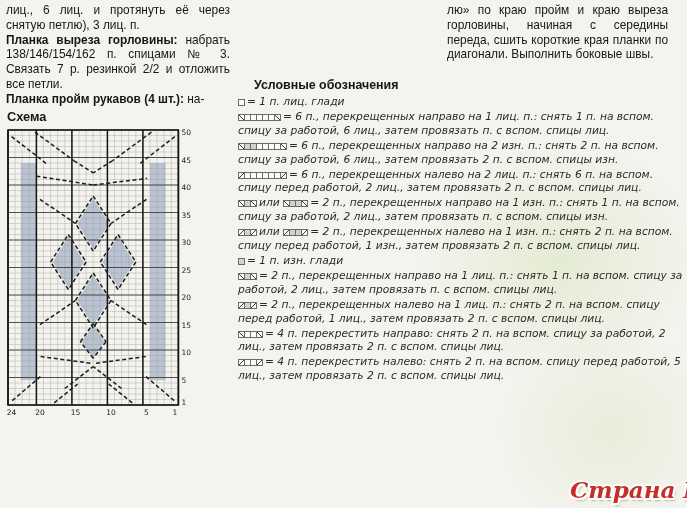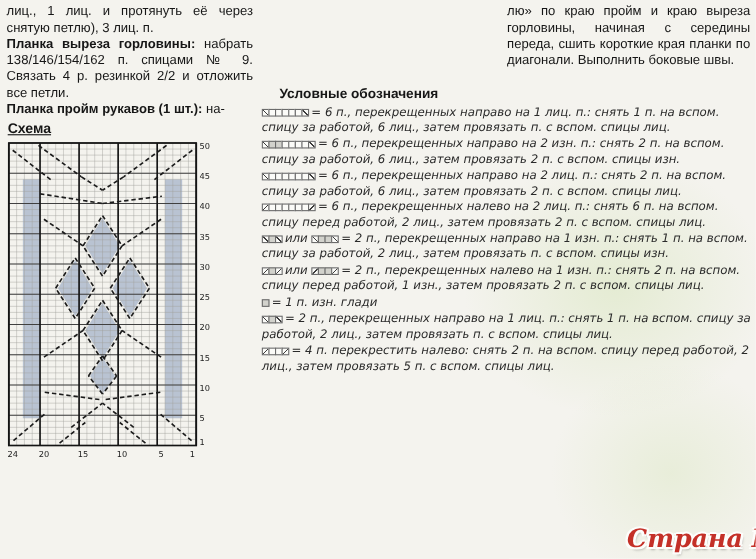--- a/index.html
+++ b/index.html
@@ -12,63 +12,63 @@
   .tint { position:absolute; pointer-events:none; }
   .tint1 { left:420px; top:140px; width:280px; height:240px;
     background:radial-gradient(ellipse at center, rgba(205,224,170,.40), rgba(205,224,170,0) 70%); }
   .tint2 { left:500px; top:330px; width:220px; height:200px;
     background:radial-gradient(ellipse at center, rgba(205,224,170,.30), rgba(205,224,170,0) 70%); }
 
   .col { position:absolute; font-size:11.9px; line-height:1.24; text-align:justify; }
   .col p { margin:0; }
   .col-left  { left:6px;  top:3px; width:224px; }
   .col-mid   { left:238px; top:3px; width:215px; }
-  .col-right { left:461px; top:3px; width:221px; }
+  .col-right { left:447px; top:3px; width:221px; }
   .para b { font-weight:bold; }
 
   .legend-title { position:absolute; left:254px; top:78px; font-weight:bold; font-size:12.4px; }
   .legend {
     position:absolute; left:238px; top:95px; width:447px;
     font-size:10.7px; line-height:1.3; font-style:italic;
     font-family:"DejaVu Sans", sans-serif; color:#2a2a2a;
   }
   .lg-item { margin-bottom:1px; }
   .sym { display:inline-flex; vertical-align:-1px; margin:0 3px 0 0; font-style:normal; }
   .c { width:7px; height:7px; box-sizing:border-box; border:1px solid #6b6b6b;
        margin-right:-1px; background:#fbfbf8; display:inline-block; position:relative; }
   .c.g { background:#d2d2cc; }
   .c.b::after { content:""; position:absolute; inset:0;
        background:linear-gradient(to bottom right, transparent 44%, #3c3c3c 44%, #3c3c3c 58%, transparent 58%); }
   .c.f::after { content:""; position:absolute; inset:0;
        background:linear-gradient(to top right, transparent 44%, #3c3c3c 44%, #3c3c3c 58%, transparent 58%); }
   .lg-joiner { }
 
-  .schema-title { font-weight:bold; font-size:12.8px; margin:3px 0 2px 1px;text-decoration:underline; }
+  .schema-title { font-weight:bold; font-size:12.8px; margin:3px 0 2px 1px; }
   .chart-wrap { margin-top:2px; }
 
   .watermark {
     position:absolute; left:570px; top:476px;
     font-family:"DejaVu Serif", serif; font-style:italic; font-weight:bold;
     font-size:23px; color:#c43028; white-space:nowrap;
     text-shadow:-2px -1px 0 #fdfdfb, 2px -1px 0 #fdfdfb, -2px 2px 0 #fdfdfb, 2px 2px 0 #fdfdfb,
                  0 -2px 0 #fdfdfb, 0 2px 0 #fdfdfb, 2px 3px 2px rgba(60,60,60,.35);
   }
 </style>
 </head>
 <body>
 
 <div class="page">
   <div class="tint tint1"></div>
   <div class="tint tint2"></div>
 
   <div class="col col-left">
     <div>
-        <p class="para"><span>лиц., 1 лиц. и протянуть её через снятую петлю), 3 лиц. п.</span></p>
-        <p class="para"><b>Планка выреза горловины:</b> <span>набрать 138/146/154/162 п. спицами № 9. Связать 4 р. резинкой 2/2 и отложить все петли.</span></p>
-        <p class="para"><b>Планка пройм рукавов (1 шт.):</b> <span>на-</span></p>
+        <p class="para"><span>лиц., 6 лиц. и протянуть её через снятую петлю), 3 лиц. п.</span></p>
+        <p class="para"><b>Планка выреза горловины:</b> <span>набрать 138/146/154/162 п. спицами № 3. Связать 7 р. резинкой 2/2 и отложить все петли.</span></p>
+        <p class="para"><b>Планка пройм рукавов (4 шт.):</b> <span>на-</span></p>
       </div>
     <div class="schema-title">Схема</div>
     <div class="chart-wrap"><svg width="191" height="293">
           <rect x="14.78" y="36" width="15.620000000000001" height="217.25" fill="#b9c3d2"></rect>
           <rect x="144" y="36" width="15.620000000000001" height="217.25" fill="#b9c3d2"></rect>
           <polygon points="62.349999999999994,109.7 77.97,135 62.349999999999994,160.3 46.72999999999999,135" fill="#b9c3d2"></polygon>
           <polygon points="87.19999999999999,71.2 102.82,96.5 87.19999999999999,121.8 71.57999999999998,96.5" fill="#b9c3d2"></polygon>
           <polygon points="112.05,109.7 127.67,135 112.05,160.3 96.42999999999999,135" fill="#b9c3d2"></polygon>
           <polygon points="87.19999999999999,148.2 102.82,173.5 87.19999999999999,198.8 71.57999999999998,173.5" fill="#b9c3d2"></polygon>
           <polygon points="87.19999999999999,198.25 98.55999999999999,214.75 87.19999999999999,231.25 75.83999999999999,214.75" fill="#b9c3d2"></polygon>
@@ -229,49 +229,42 @@
 
   <div class="col col-right">
     <div>
         <p class="para"><span>лю» по краю пройм и краю выреза горловины, начиная с середины переда, сшить короткие края планки по диагонали. Выполнить боковые швы.</span></p>
       </div>
   </div>
 
   <div class="legend-title">Условные обозначения</div>
   <div class="legend">
       <div class="lg-item"><span class="sym">
+          <i class="c"></i>
+        </span><span>= 1 п. лиц. глади</span></div>
+      <div class="lg-item"><span class="sym">
           <i class="c f"></i>
           <i class="c"></i>
           <i class="c"></i>
           <i class="c"></i>
           <i class="c"></i>
           <i class="c"></i>
           <i class="c f"></i>
         </span><span>= 6 п., перекрещенных направо на 1 лиц. п.: снять 1 п. на вспом. спицу за работой, 6 лиц., затем провязать п. с вспом. спицы лиц.</span></div>
       <div class="lg-item"><span class="sym">
           <i class="c f"></i>
           <i class="c g"></i>
           <i class="c g"></i>
           <i class="c"></i>
           <i class="c"></i>
           <i class="c"></i>
           <i class="c"></i>
           <i class="c f"></i>
         </span><span>= 6 п., перекрещенных направо на 2 изн. п.: снять 2 п. на вспом. спицу за работой, 6 лиц., затем провязать 2 п. с вспом. спицы изн.</span></div>
       <div class="lg-item"><span class="sym">
-          <i class="c f"></i>
-          <i class="c"></i>
-          <i class="c"></i>
-          <i class="c"></i>
-          <i class="c"></i>
-          <i class="c"></i>
-          <i class="c"></i>
-          <i class="c f"></i>
-        </span><span>= 6 п., перекрещенных направо на 2 лиц. п.: снять 2 п. на вспом. спицу за работой, 6 лиц., затем провязать 2 п. с вспом. спицы лиц.</span></div>
-      <div class="lg-item"><span class="sym">
           <i class="c b"></i>
           <i class="c"></i>
           <i class="c"></i>
           <i class="c"></i>
           <i class="c"></i>
           <i class="c"></i>
           <i class="c"></i>
           <i class="c b"></i>
         </span><span>= 6 п., перекрещенных налево на 2 лиц. п.: снять 6 п. на вспом. спицу перед работой, 2 лиц., затем провязать 2 п. с вспом. спицы лиц.</span></div>
       <div class="lg-item"><span class="sym">
@@ -297,20 +290,31 @@
       <div class="lg-item"><span class="sym">
           <i class="c g"></i>
         </span><span>= 1 п. изн. глади</span></div>
       <div class="lg-item"><span class="sym">
           <i class="c f"></i>
           <i class="c g"></i>
           <i class="c f"></i>
         </span><span>= 2 п., перекрещенных направо на 1 лиц. п.: снять 1 п. на вспом. спицу за работой, 2 лиц., затем провязать п. с вспом. спицы лиц.</span></div>
       <div class="lg-item"><span class="sym">
           <i class="c b"></i>
-          <i class="c"></i>
-          <i class="c"></i>
-          <i class="c b"></i>
-        </span><span>= 4 п. перекрестить налево: снять 2 п. на вспом. спицу перед работой, 2 лиц., затем провязать 5 п. с вспом. спицы лиц.</span></div>
+          <i class="c g"></i>
+          <i class="c b"></i>
+        </span><span>= 2 п., перекрещенных налево на 1 лиц. п.: снять 2 п. на вспом. спицу перед работой, 1 лиц., затем провязать 2 п. с вспом. спицы лиц.</span></div>
+      <div class="lg-item"><span class="sym">
+          <i class="c f"></i>
+          <i class="c"></i>
+          <i class="c"></i>
+          <i class="c f"></i>
+        </span><span>= 4 п. перекрестить направо: снять 2 п. на вспом. спицу за работой, 2 лиц., затем провязать 2 п. с вспом. спицы лиц.</span></div>
+      <div class="lg-item"><span class="sym">
+          <i class="c b"></i>
+          <i class="c"></i>
+          <i class="c"></i>
+          <i class="c b"></i>
+        </span><span>= 4 п. перекрестить налево: снять 2 п. на вспом. спицу перед работой, 5 лиц., затем провязать 2 п. с вспом. спицы лиц.</span></div>
     </div>
 
   <div class="watermark">Страна Мам</div>
 </div>
 
 </body></html>

